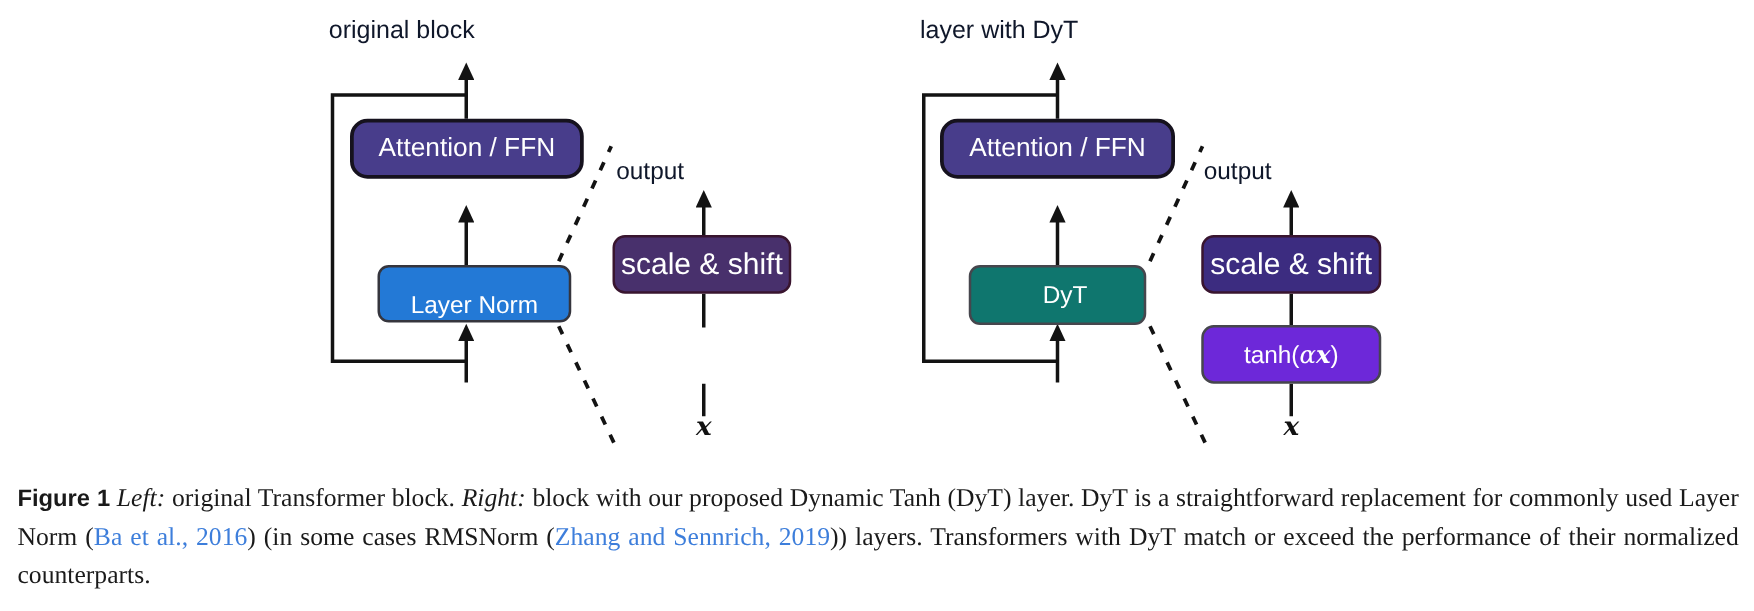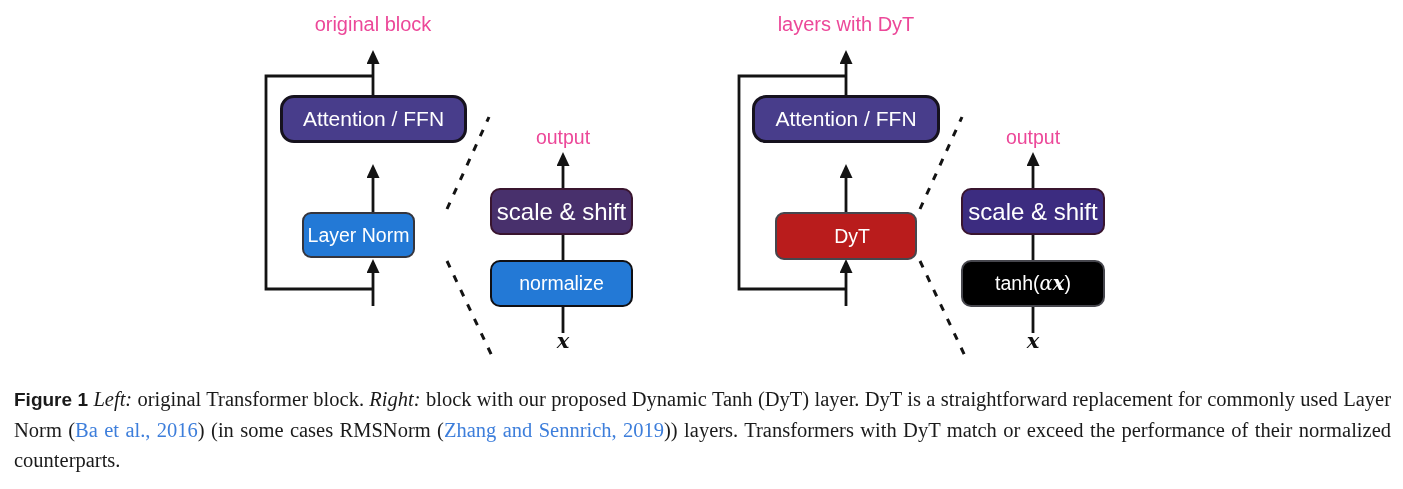--- a/index.html
+++ b/index.html
@@ -4,29 +4,29 @@
 <style>
   html,body{margin:0;padding:0;background:#ffffff;}
   #page{position:relative;width:1403px;height:489px;background:#ffffff;overflow:hidden;
         font-family:"Liberation Sans",sans-serif;}
   svg.wires{position:absolute;left:0;top:0;width:1403px;height:380px;}
   .box{position:absolute;box-sizing:border-box;display:flex;align-items:center;justify-content:center;
        color:#ffffff;text-align:center;font-family:"Liberation Sans",sans-serif;}
   .attn{width:187px;height:48px;border:3px solid #16121e;border-radius:14px;font-size:21px;}
   .attn-l{left:280px;top:95px;}
   .attn-r{left:752px;top:95px;width:188px;}
-  .ln{left:302px;top:212px;width:113px;height:46px;border:2.5px solid #35353d;border-radius:9px;font-size:19.5px;}
+  .ln{left:302px;top:212px;width:155px;height:46px;border:2.5px solid #35353d;border-radius:9px;font-size:19.5px;align-items:flex-end;}
   .dyt{left:775px;top:212px;width:142px;height:48px;border:2.5px solid #46464d;border-radius:9px;font-size:19.5px;}
   .ss{width:143px;height:47px;border:2.5px solid #39152f;border-radius:10px;font-size:24px;}
   .ss-l{left:490px;top:188px;}
   .ss-r{left:961px;top:188px;width:144px;}
   .opblk{width:143px;height:47px;border:2.5px solid #101014;border-radius:10px;font-size:19.5px;}
   .op-l{left:490px;top:260px;}
   .op-r{left:961px;top:260px;width:144px;border-color:#46464d;}
-  .diagram-label{position:absolute;color:#ec4899;font-size:20px;text-align:center;}
+  .diagram-label{position:absolute;color:#0f172a;font-size:20px;}
   .t-left{left:263px;top:13px;width:220px;}
   .t-right{left:736px;top:13px;width:220px;}
   .out-l{left:493px;top:126px;width:140px;font-size:19.5px;}
   .out-r{left:963px;top:126px;width:140px;font-size:19.5px;}
   .mathx{position:absolute;color:#111;font-family:"DejaVu Serif",serif;font-style:italic;font-weight:bold;
          font-size:21px;text-align:center;}
   .x-l{left:523px;top:328px;width:80px;}
   .x-r{left:993px;top:328px;width:80px;}
   .mathsym{font-family:"DejaVu Serif",serif;font-style:italic;}
   .mathsym-b{font-family:"DejaVu Serif",serif;font-style:italic;font-weight:bold;}
@@ -83,37 +83,34 @@
     <span>Attention / FFN</span>
   </div>
   <div class="box ln" style="background: rgb(35, 121, 214);">
     <span>Layer Norm</span>
   </div>
 
   <div class="diagram-label out-l">output</div>
   <div class="box ss ss-l" style="background: rgb(72, 48, 108);">
     <span>scale &amp; shift</span>
   </div>
-  <div class="box opblk op-l" style="background: rgb(35, 121, 214);">
-    <span>normalize</span>
-  </div>
   <div class="mathx x-l">x</div>
 
-  <div class="diagram-label t-right">layers with DyT</div>
+  <div class="diagram-label t-right">layer with DyT</div>
   <div class="box attn attn-r" style="background: rgb(72, 61, 139);">
     <span>Attention / FFN</span>
   </div>
-  <div class="box dyt" style="background: #b91c1c; padding-left: 12px;">
+  <div class="box dyt" style="background: #0f766e; padding-left: 12px;">
     <span>DyT</span>
   </div>
 
   <div class="diagram-label out-r">output</div>
   <div class="box ss ss-r" style="background: rgb(60, 44, 128);">
     <span>scale &amp; shift</span>
   </div>
-  <div class="box opblk op-r" style="background: #000000; text-align: center;">
+  <div class="box opblk op-r" style="background: #6d28d9; text-align: center;">
     <span><span>tanh(</span><span class="mathsym">α</span><span class="mathsym-b">x</span><span>)</span></span>
   </div>
   <div class="mathx x-r">x</div>
 
   <div id="caption"><span class="seg-figlabel">Figure 1</span><span class="seg-plain">  </span><span class="seg-italic">Left:</span><span class="seg-plain"> original Transformer block.  </span><span class="seg-italic">Right:</span><span class="seg-plain"> block with our proposed Dynamic Tanh (DyT) layer.  DyT is a straightforward replacement for commonly used Layer Norm (</span><span class="seg-link" style="color: rgb(61, 126, 219);">Ba et al., 2016</span><span class="seg-plain">) (in some cases RMSNorm (</span><span class="seg-link" style="color: rgb(61, 126, 219);">Zhang and Sennrich, 2019</span><span class="seg-plain">)) layers.  Transformers with DyT match or exceed the performance of their normalized counterparts.</span></div>
 
 </div>
 
 </body></html>

